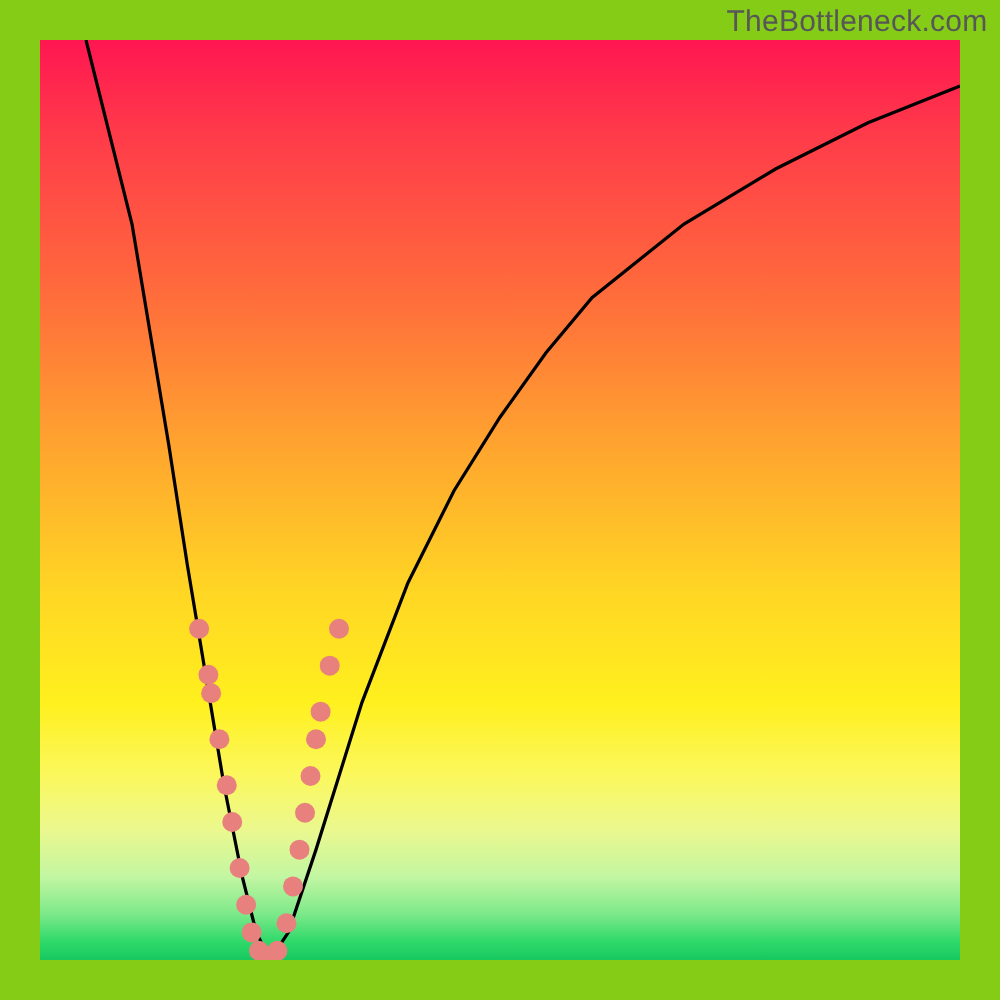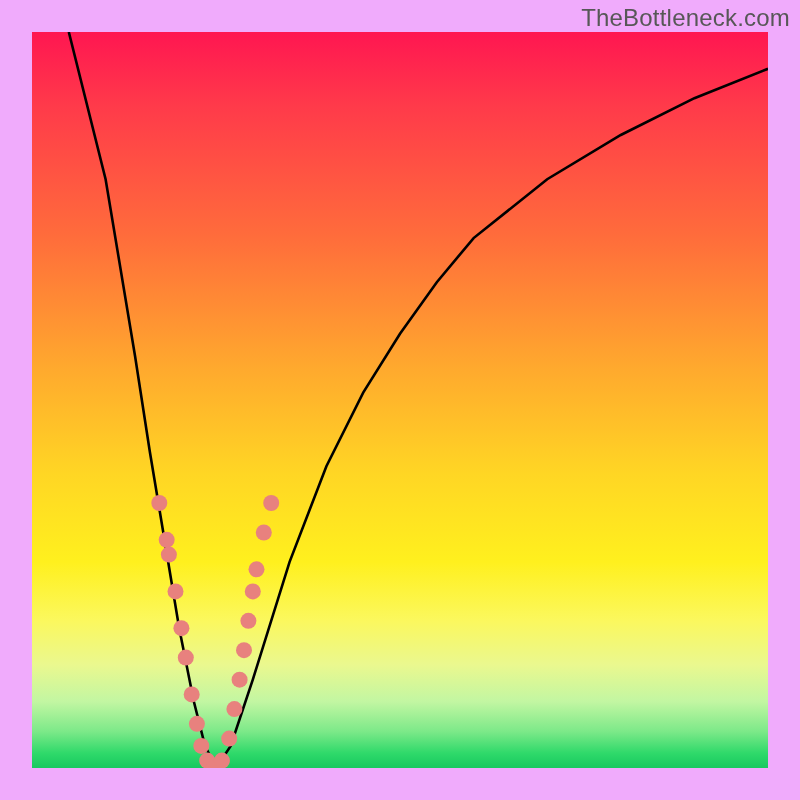--- a/index.html
+++ b/index.html
@@ -8,21 +8,21 @@
     width: 800px;
     height: 800px;
     overflow: hidden;
   }
   body {
     font-family: Arial, Helvetica, sans-serif;
   }
   .outer {
     width: 800px;
     height: 800px;
-    background: #f0abfc;
+    background: #84cc16;
     position: relative;
   }
   .watermark {
     position: absolute;
     top: 4px;
     right: 10px;
     color: #575757;
     font-size: 24px;
     font-weight: 500;
     letter-spacing: 0.2px;

